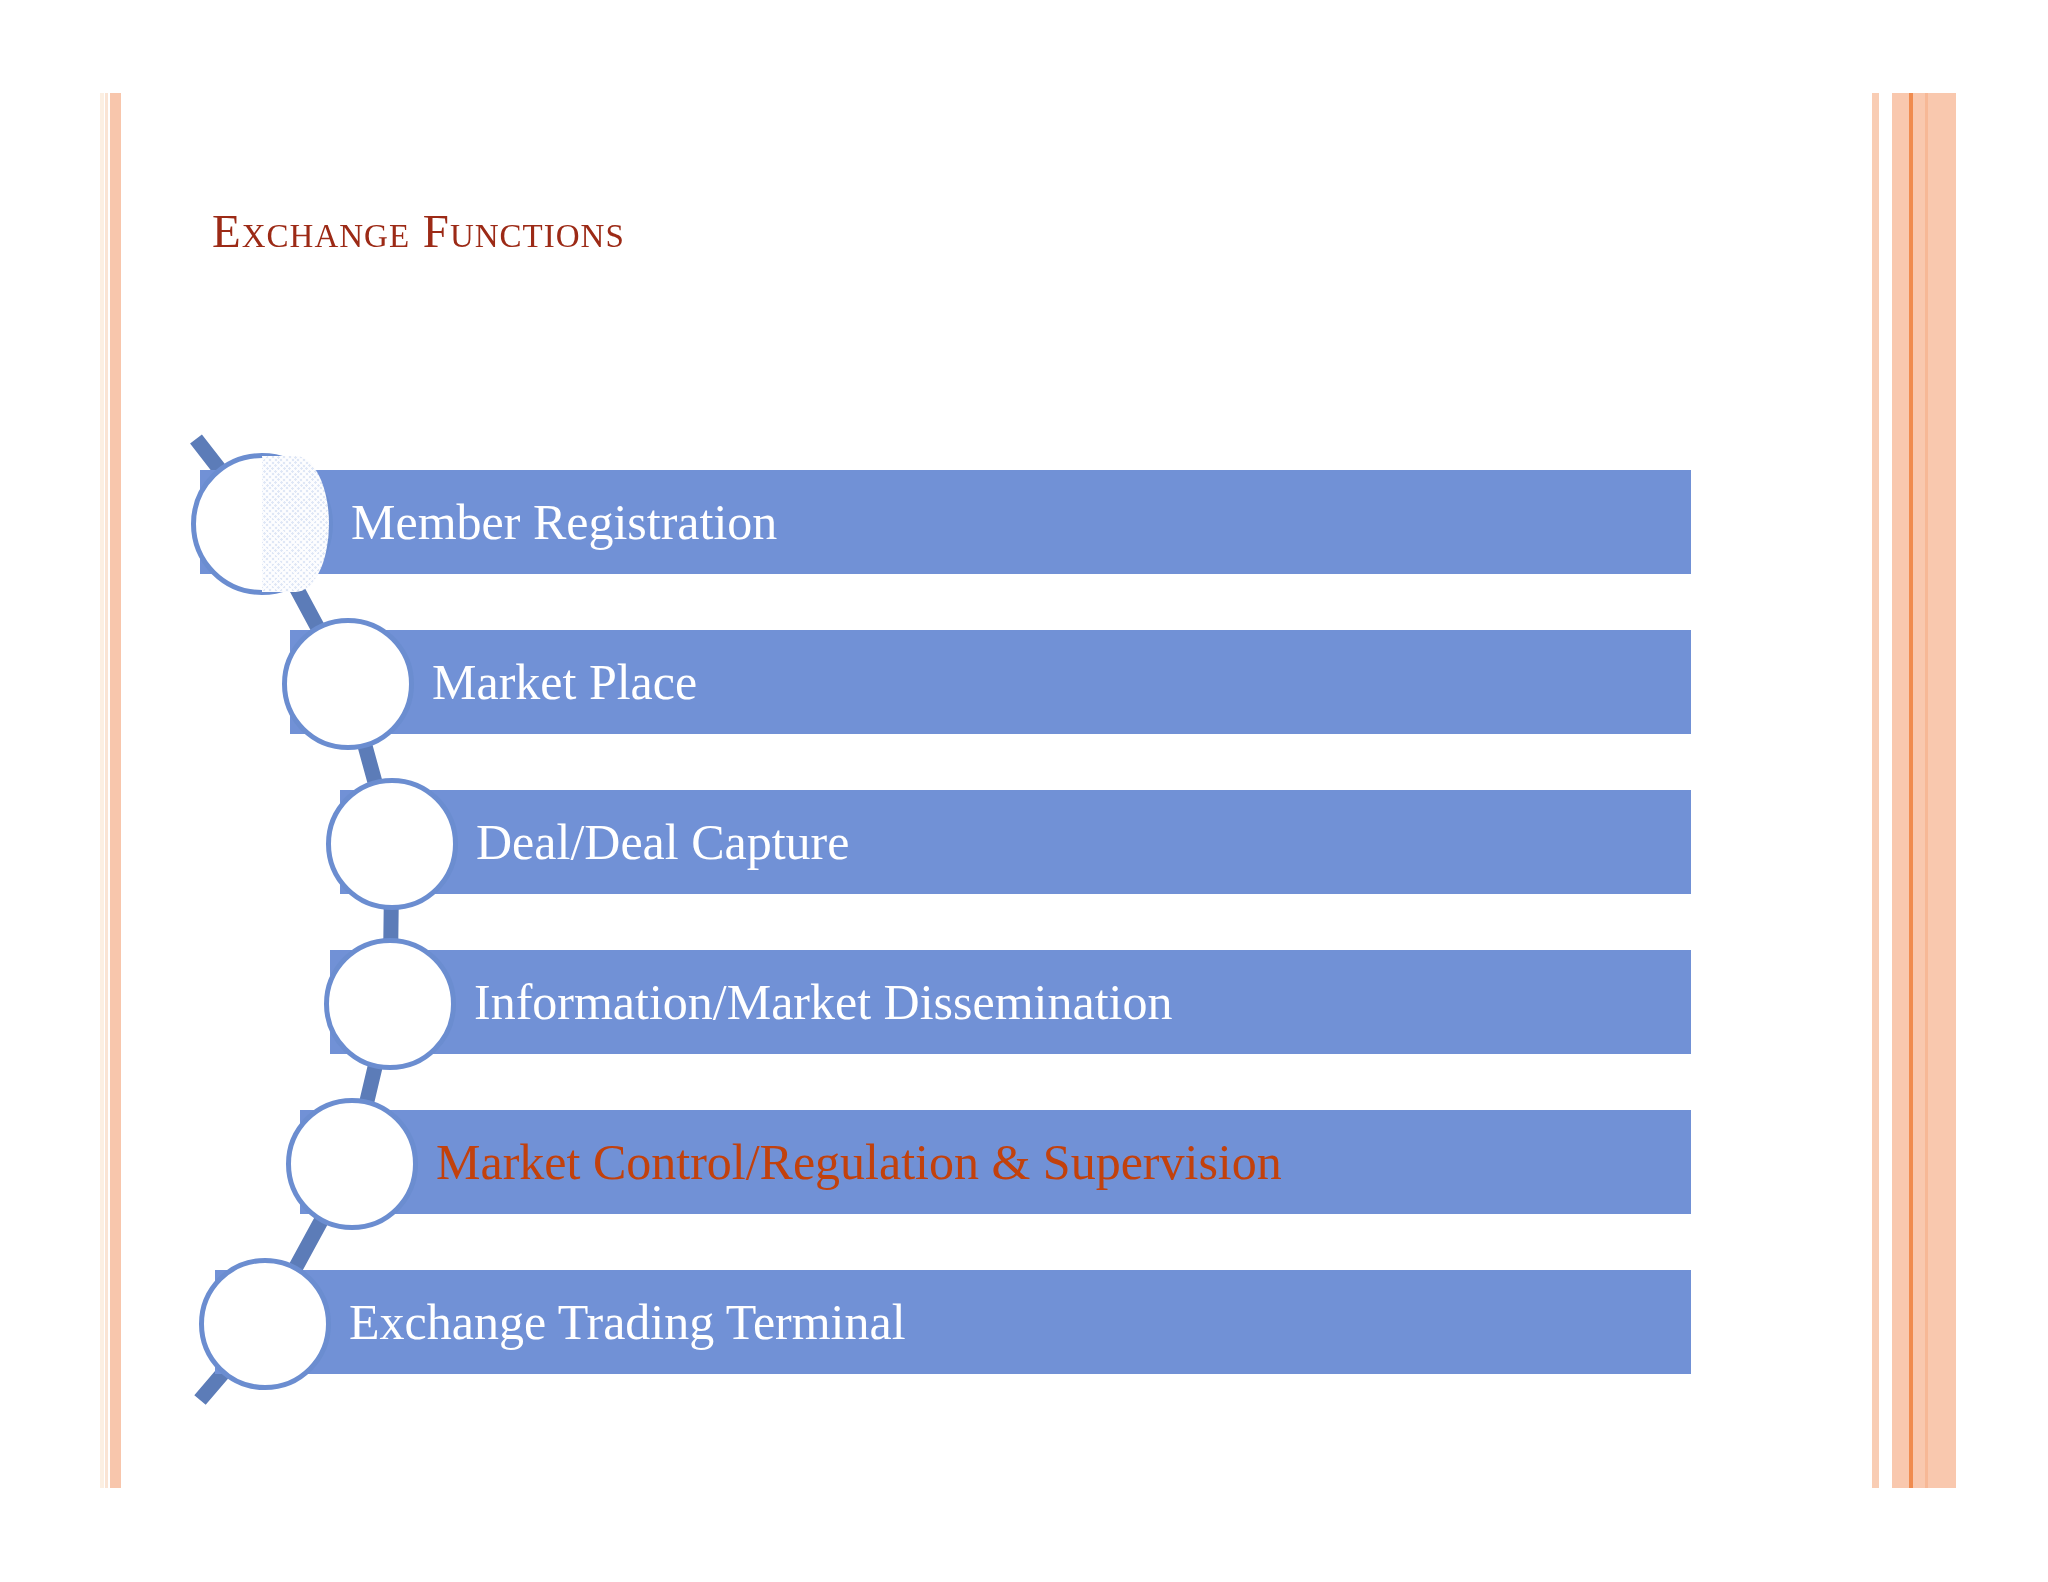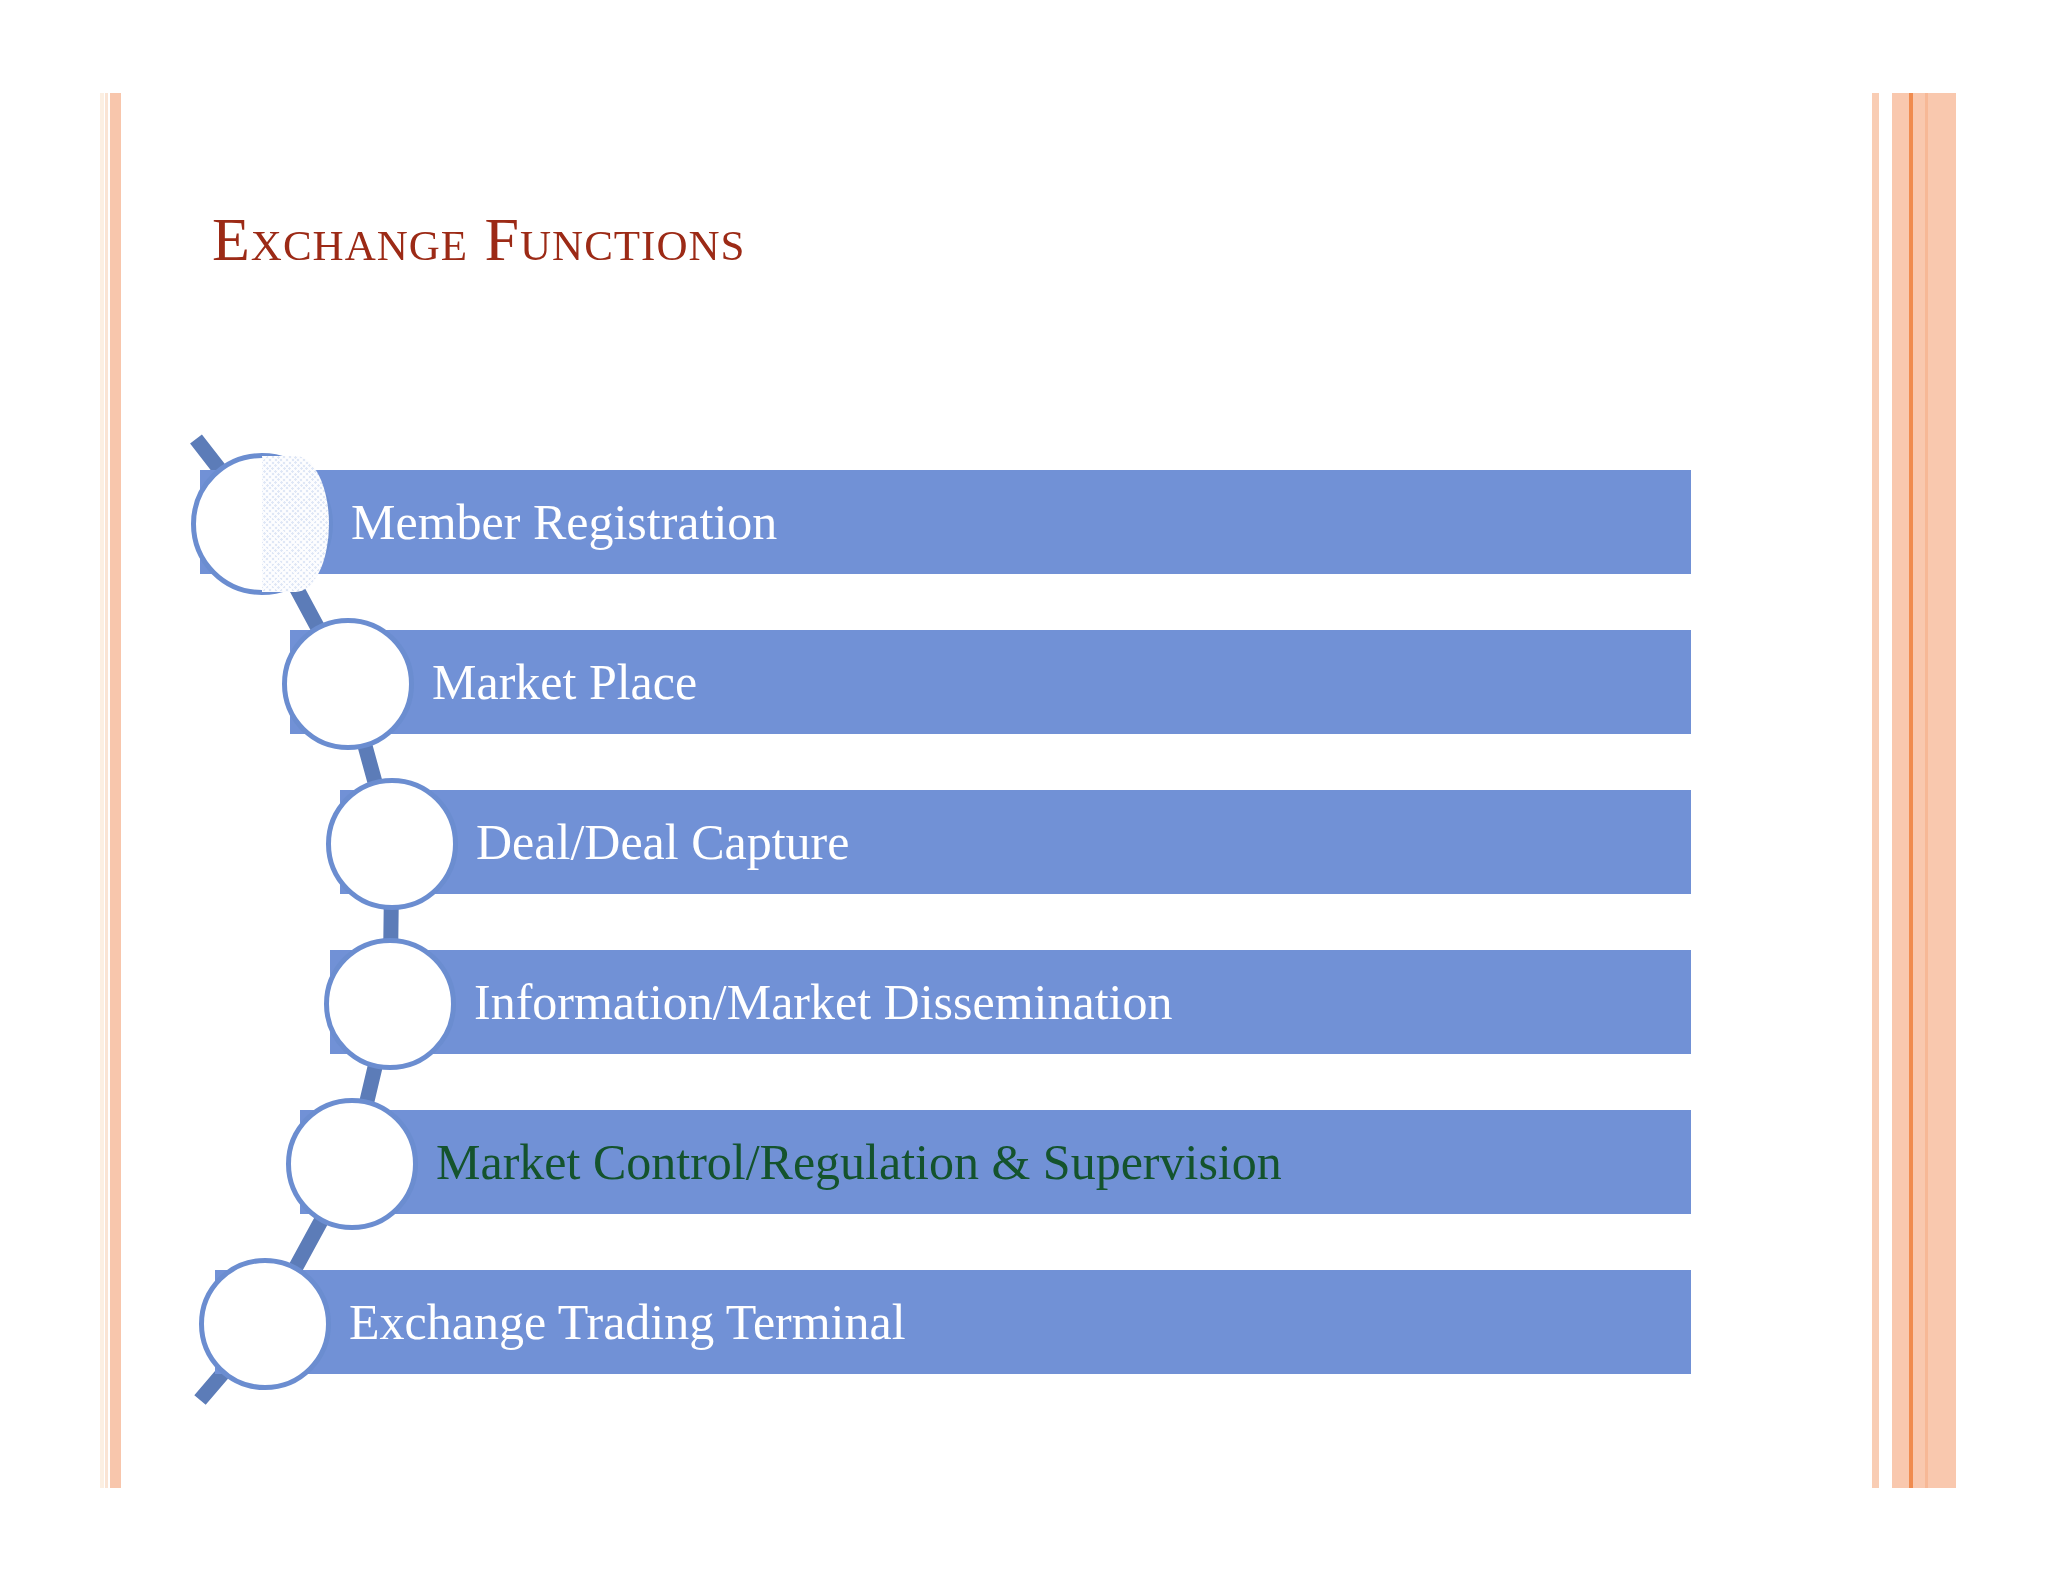--- a/index.html
+++ b/index.html
@@ -31,21 +31,21 @@
   .stripe-r-band   { left: 1892px; width: 64px; background: #F9C8AE; }
   .stripe-r-line   { left: 1909px; width: 4px;  background: #F08B4E; }
   .stripe-r-inner  { left: 1925px; width: 3px;  background: #F7B896; }
 
   
   #page-title {
     position: absolute;
     left: 212px;
     top: 208px;
     color: #9C2A16;
-    font-size: 62px;
+    font-size: 47px;
     line-height: 1;
     font-variant: small-caps;
     letter-spacing: 1px;
     white-space: nowrap;
   }
 
   
   #diagram {
     position: absolute;
     left: 0;
@@ -131,21 +131,21 @@
         <div class="row" style="left: 0px; top: 778px; width: 2048px;">
           <div class="row-bar" style="left: 340px; width: 1351px; background: rgb(113, 145, 214);"></div>
           <div class="row-label" style="left: 476px; color: rgb(255, 255, 255);">Deal/Deal Capture</div>
         </div>
         <div class="row" style="left: 0px; top: 938px; width: 2048px;">
           <div class="row-bar" style="left: 330px; width: 1361px; background: rgb(113, 145, 214);"></div>
           <div class="row-label" style="left: 474px; color: rgb(255, 255, 255); text-align: right;">Information/Market Dissemination</div>
         </div>
         <div class="row" style="left: 0px; top: 1098px; width: 2048px;">
           <div class="row-bar" style="left: 300px; width: 1391px; background: rgb(113, 145, 214);"></div>
-          <div class="row-label" style="left: 436px; color: #14532d;">Market Control/Regulation &amp; Supervision</div>
+          <div class="row-label" style="left: 436px; color: #c2410c;">Market Control/Regulation &amp; Supervision</div>
         </div>
         <div class="row" style="left: 0px; top: 1258px; width: 2048px; padding-left: 8px;">
           <div class="row-bar" style="left: 215px; width: 1476px; background: rgb(113, 145, 214);"></div>
           <div class="row-label" style="left: 349px; color: rgb(255, 255, 255);">Exchange Trading Terminal</div>
         </div>
       </div>
   <div class="node-circle" style="left: 191px; top: 441px; width: 142px; height: 142px; border-color: rgb(107, 141, 208); background: rgb(255, 255, 255);"></div>
       <div class="node-fill" style="left: 262px; top: 444px; width: 67px; height: 136px;"></div>
       <div class="node-circle" style="left: 282px; top: 606px; width: 132px; height: 132px; border-color: rgb(107, 141, 208); background: rgb(255, 255, 255);"></div>
       <div class="node-circle" style="left: 326px; top: 766px; width: 132px; height: 132px; border-color: rgb(107, 141, 208); background: rgb(255, 255, 255);"></div>

